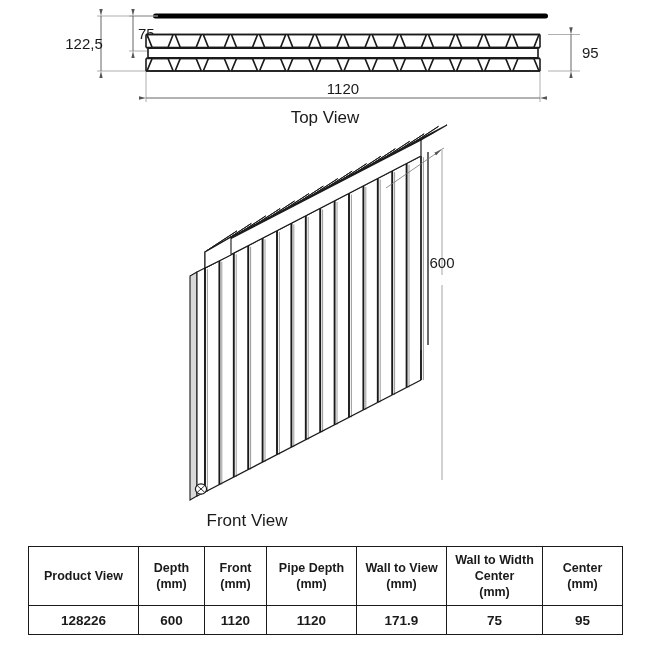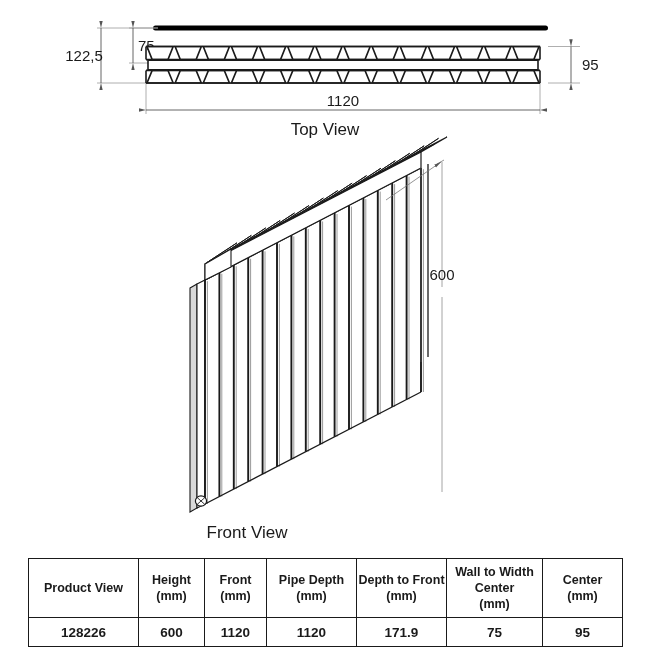--- a/index.html
+++ b/index.html
@@ -10,21 +10,21 @@
   body {
     width: 650px;
     height: 650px;
     position: relative;
     font-family: "Liberation Sans", sans-serif;
     color: #1a1a1a;
     overflow: hidden;
   }
   #stage {
     position: absolute;
-    left: 0; top: 12px;
+    left: 0; top: 0;
     width: 650px;
     height: 498px;
   }
   svg.drawing {
     position: absolute;
     left: 0; top: 0;
     width: 650px;
     height: 650px;
   }
   .dimtext {
@@ -277,33 +277,33 @@
         <col style="width:90px">
         <col style="width:96px">
       <col style="width:80px">
     </colgroup>
     <thead>
       <tr>
         <th>
           <span class="hdr-line">Product  View</span>
         </th>
         <th>
-          <span class="hdr-line">Height</span>
+          <span class="hdr-line">Depth</span>
           <span class="hdr-line">(mm)</span>
         </th>
         <th>
           <span class="hdr-line">Front</span>
           <span class="hdr-line">(mm)</span>
         </th>
         <th>
           <span class="hdr-line">Pipe Depth</span>
           <span class="hdr-line">(mm)</span>
         </th>
         <th>
-          <span class="hdr-line">Depth to Front</span>
+          <span class="hdr-line">Wall to View</span>
           <span class="hdr-line">(mm)</span>
         </th>
         <th>
           <span class="hdr-line">Wall to Width Center</span>
           <span class="hdr-line">(mm)</span>
         </th>
         <th>
           <span class="hdr-line">Center</span>
           <span class="hdr-line">(mm)</span>
         </th>

